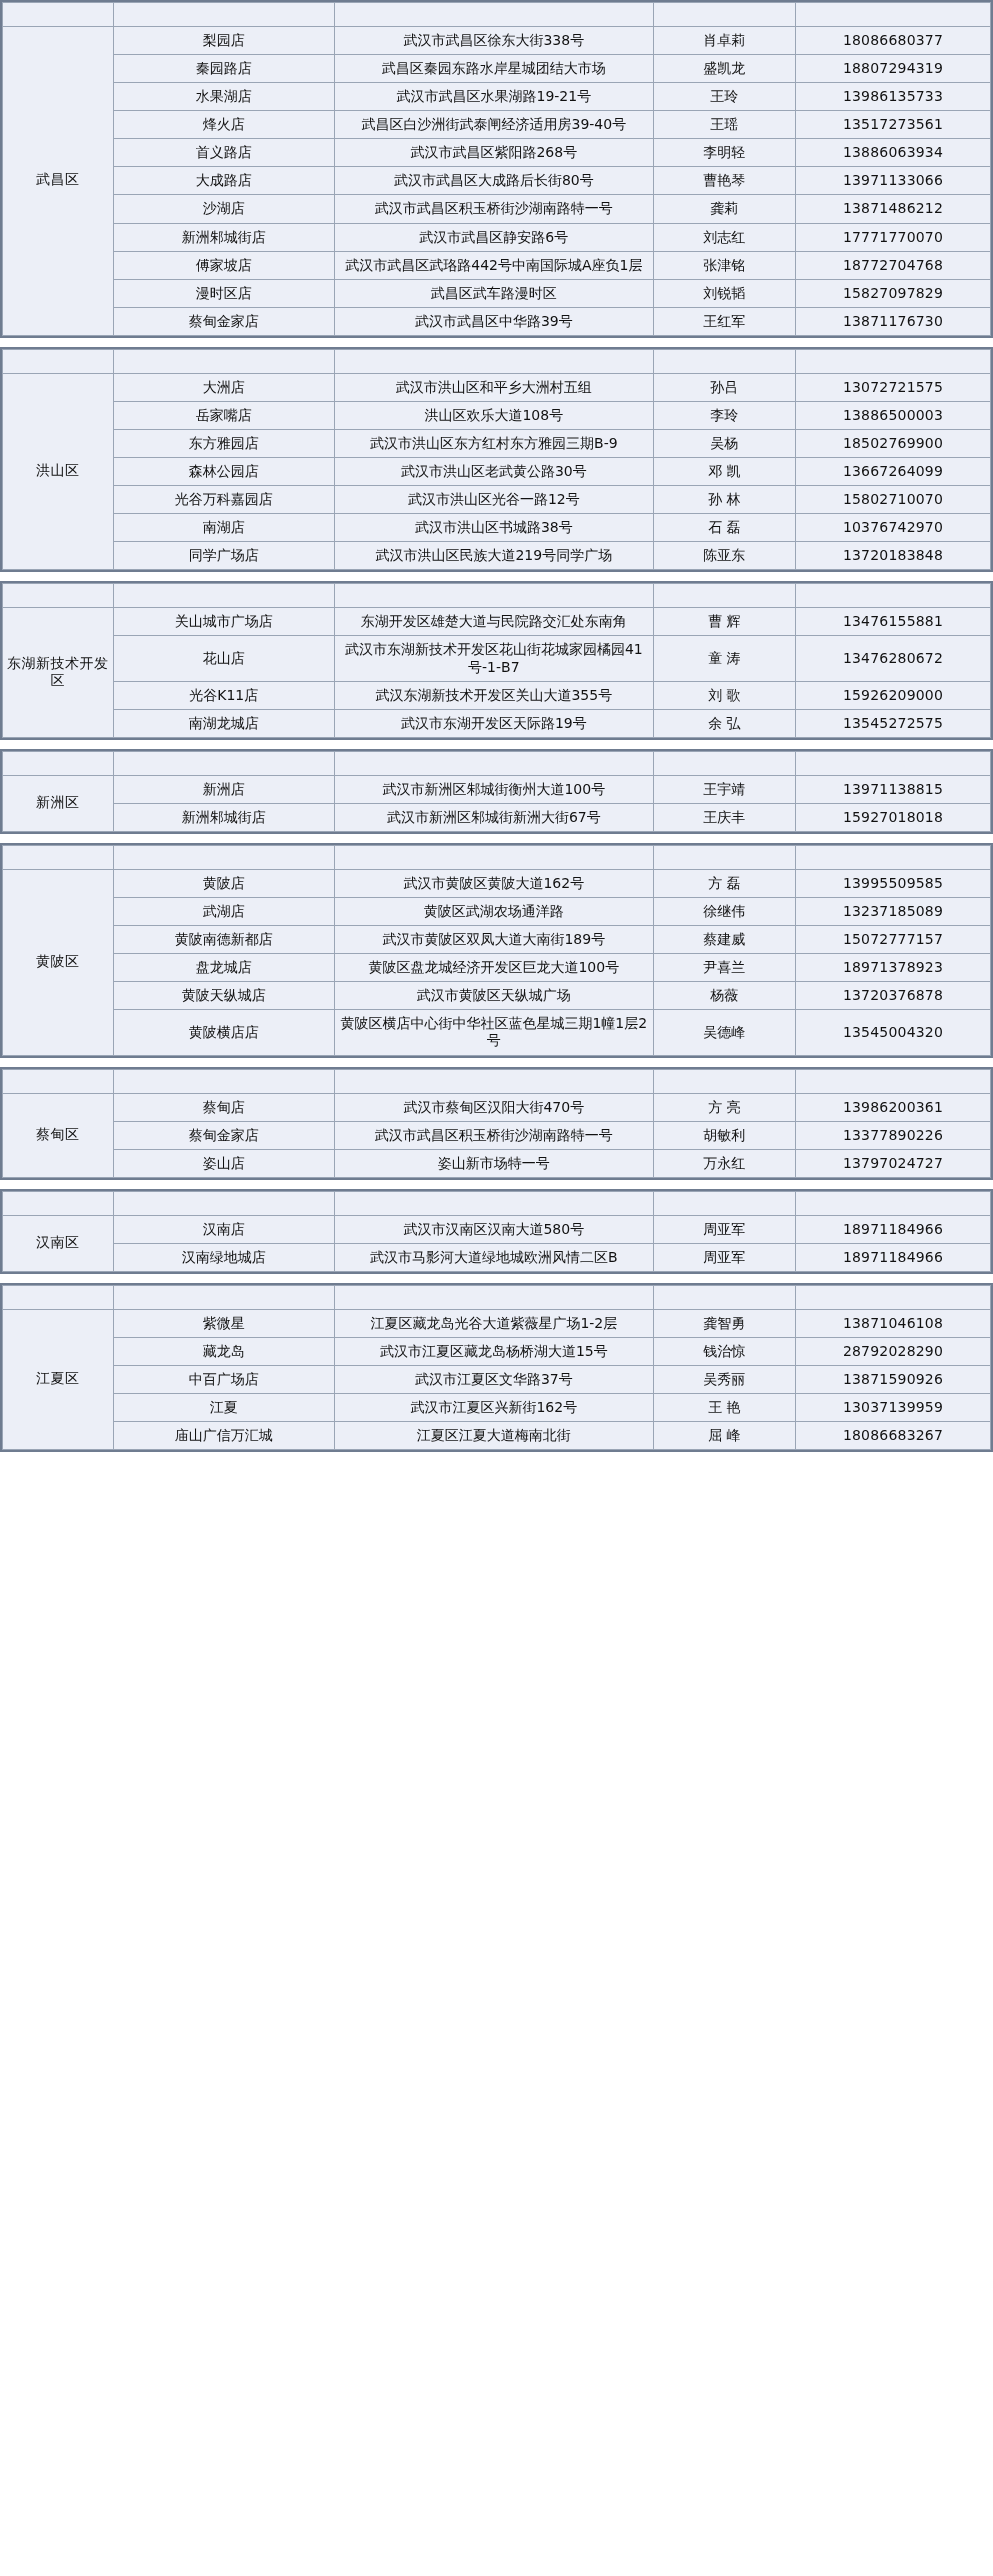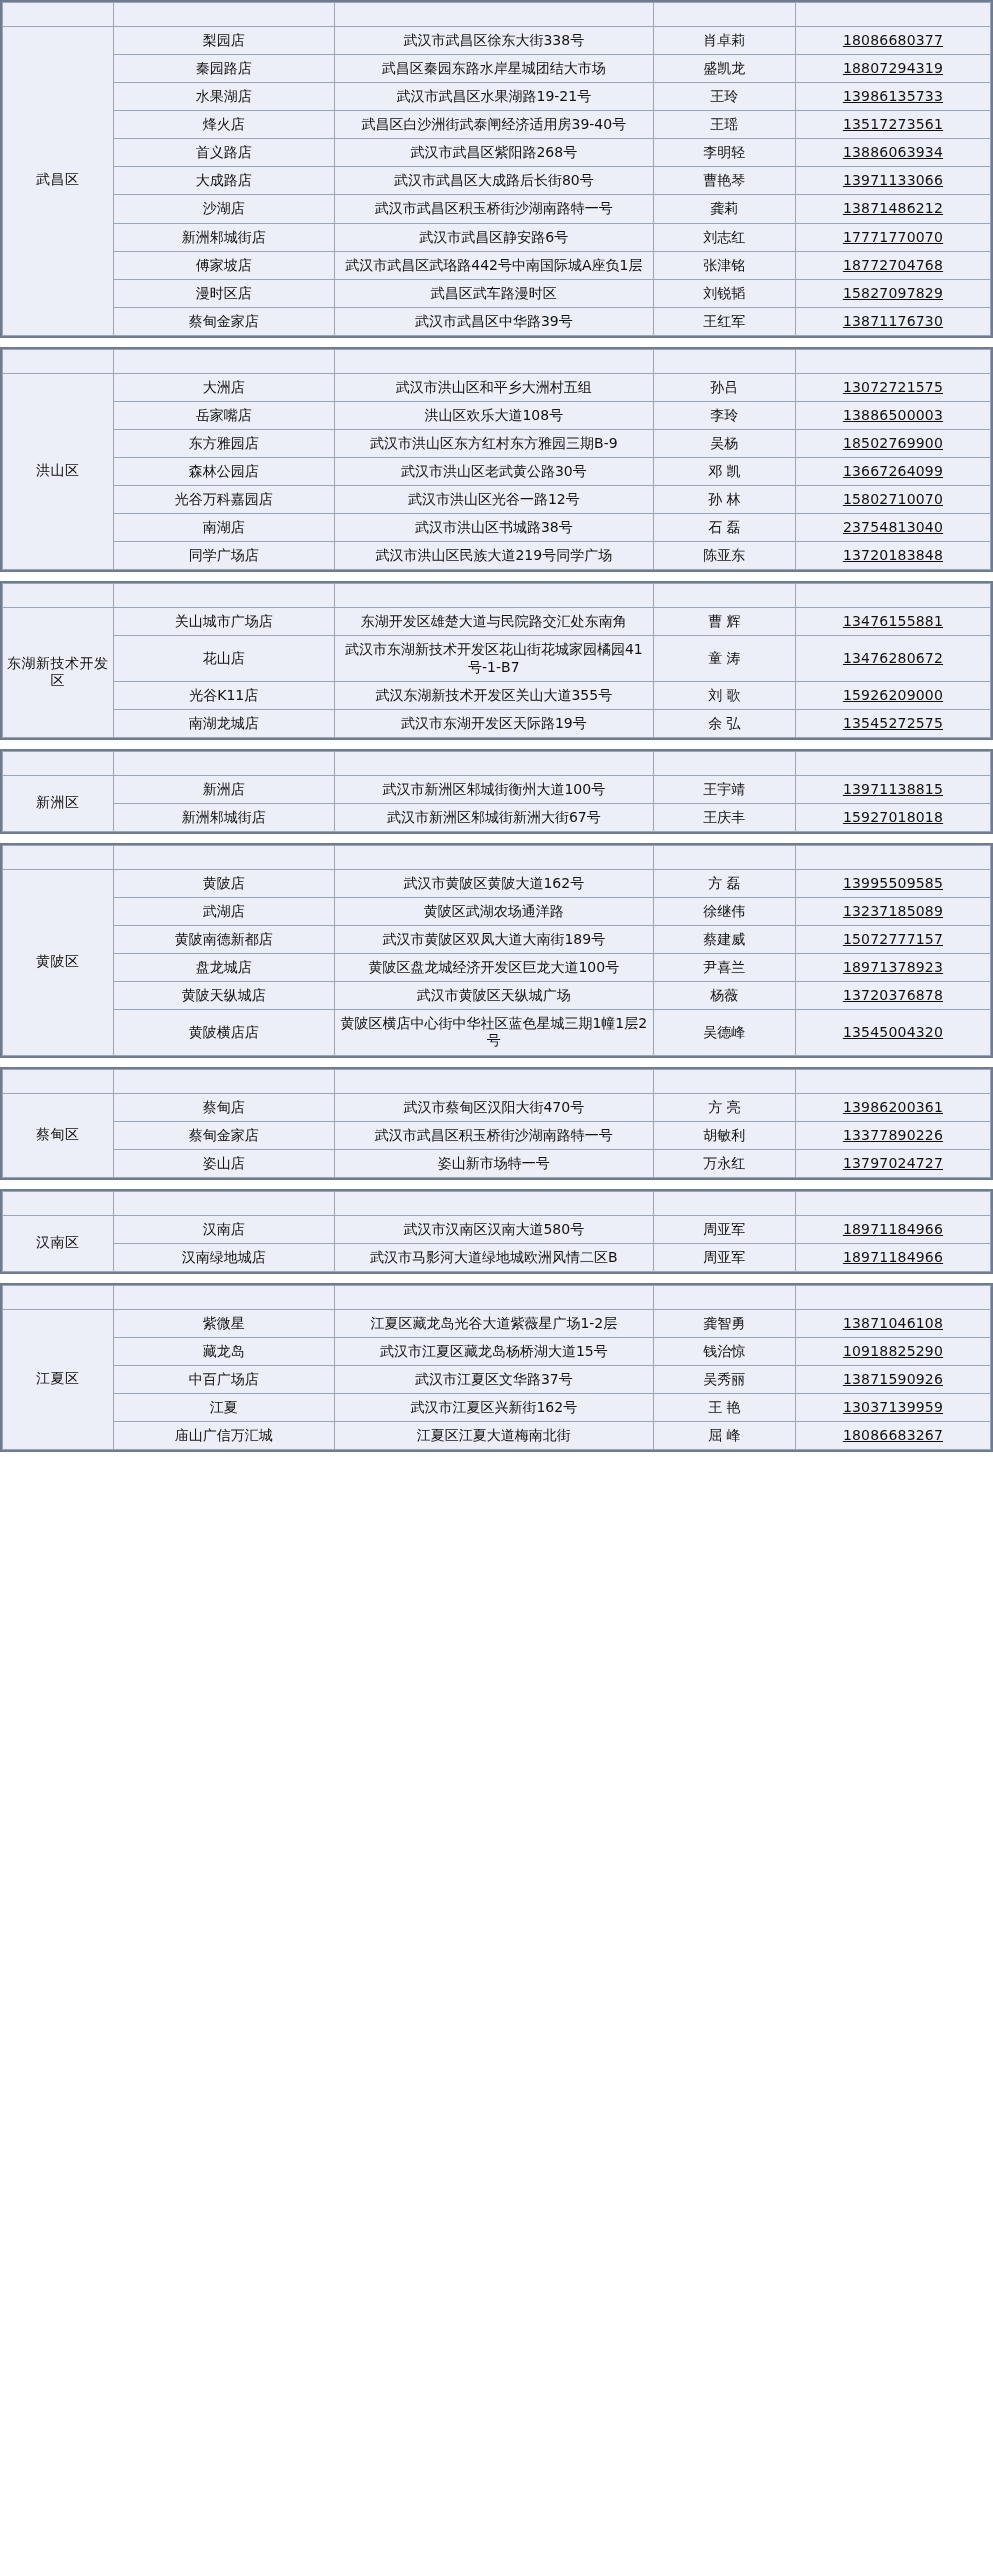--- a/index.html
+++ b/index.html
@@ -31,21 +31,21 @@
   }
   td.district{
     font-size:15px;
     letter-spacing:0.5px;
     background:#e7ebf4;
     border-left:2px solid #7f8ca0;
   }
   td.store{width:159px;margin-left:28px;}
   td.addr{width:233px;}
   td.person{width:99px;margin-top:48px;}
-  td.phone{width:139px;font-size:13px;letter-spacing:0.2px;text-decoration:underline;}
+  td.phone{width:139px;font-size:13px;letter-spacing:0.2px;}
   .spacer-row td{
     height:13px;
     padding:0;
     background:#eceff7;
     border-top:1px solid #9aa5b5;
     border-bottom:1px solid #9aa5b5;
   }
   .block-gap{
     height:9px;
     background:#ffffff;
@@ -185,21 +185,21 @@
           <tr>
             <td class="store">光谷万科嘉园店</td>
             <td class="addr">武汉市洪山区光谷一路12号</td>
             <td class="person">孙 林</td>
             <td class="phone">15802710070</td>
           </tr>
           <tr>
             <td class="store">南湖店</td>
             <td class="addr">武汉市洪山区书城路38号</td>
             <td class="person">石 磊</td>
-            <td class="phone">23754813040</td>
+            <td class="phone">10376742970</td>
           </tr>
           <tr>
             <td class="store">同学广场店</td>
             <td class="addr">武汉市洪山区民族大道219号同学广场</td>
             <td class="person">陈亚东</td>
             <td class="phone">13720183848</td>
           </tr>
         </tbody>
       </table>
     </div>
@@ -395,21 +395,21 @@
             <td class="district dcol" rowspan="5">江夏区</td>
             <td class="store">紫微星</td>
             <td class="addr">江夏区藏龙岛光谷大道紫薇星广场1-2层</td>
             <td class="person">龚智勇</td>
             <td class="phone">13871046108</td>
           </tr>
           <tr>
             <td class="store">藏龙岛</td>
             <td class="addr">武汉市江夏区藏龙岛杨桥湖大道15号</td>
             <td class="person">钱治惊</td>
-            <td class="phone">10918825290</td>
+            <td class="phone">28792028290</td>
           </tr>
           <tr>
             <td class="store">中百广场店</td>
             <td class="addr">武汉市江夏区文华路37号</td>
             <td class="person">吴秀丽</td>
             <td class="phone">13871590926</td>
           </tr>
           <tr>
             <td class="store">江夏</td>
             <td class="addr">武汉市江夏区兴新街162号</td>

